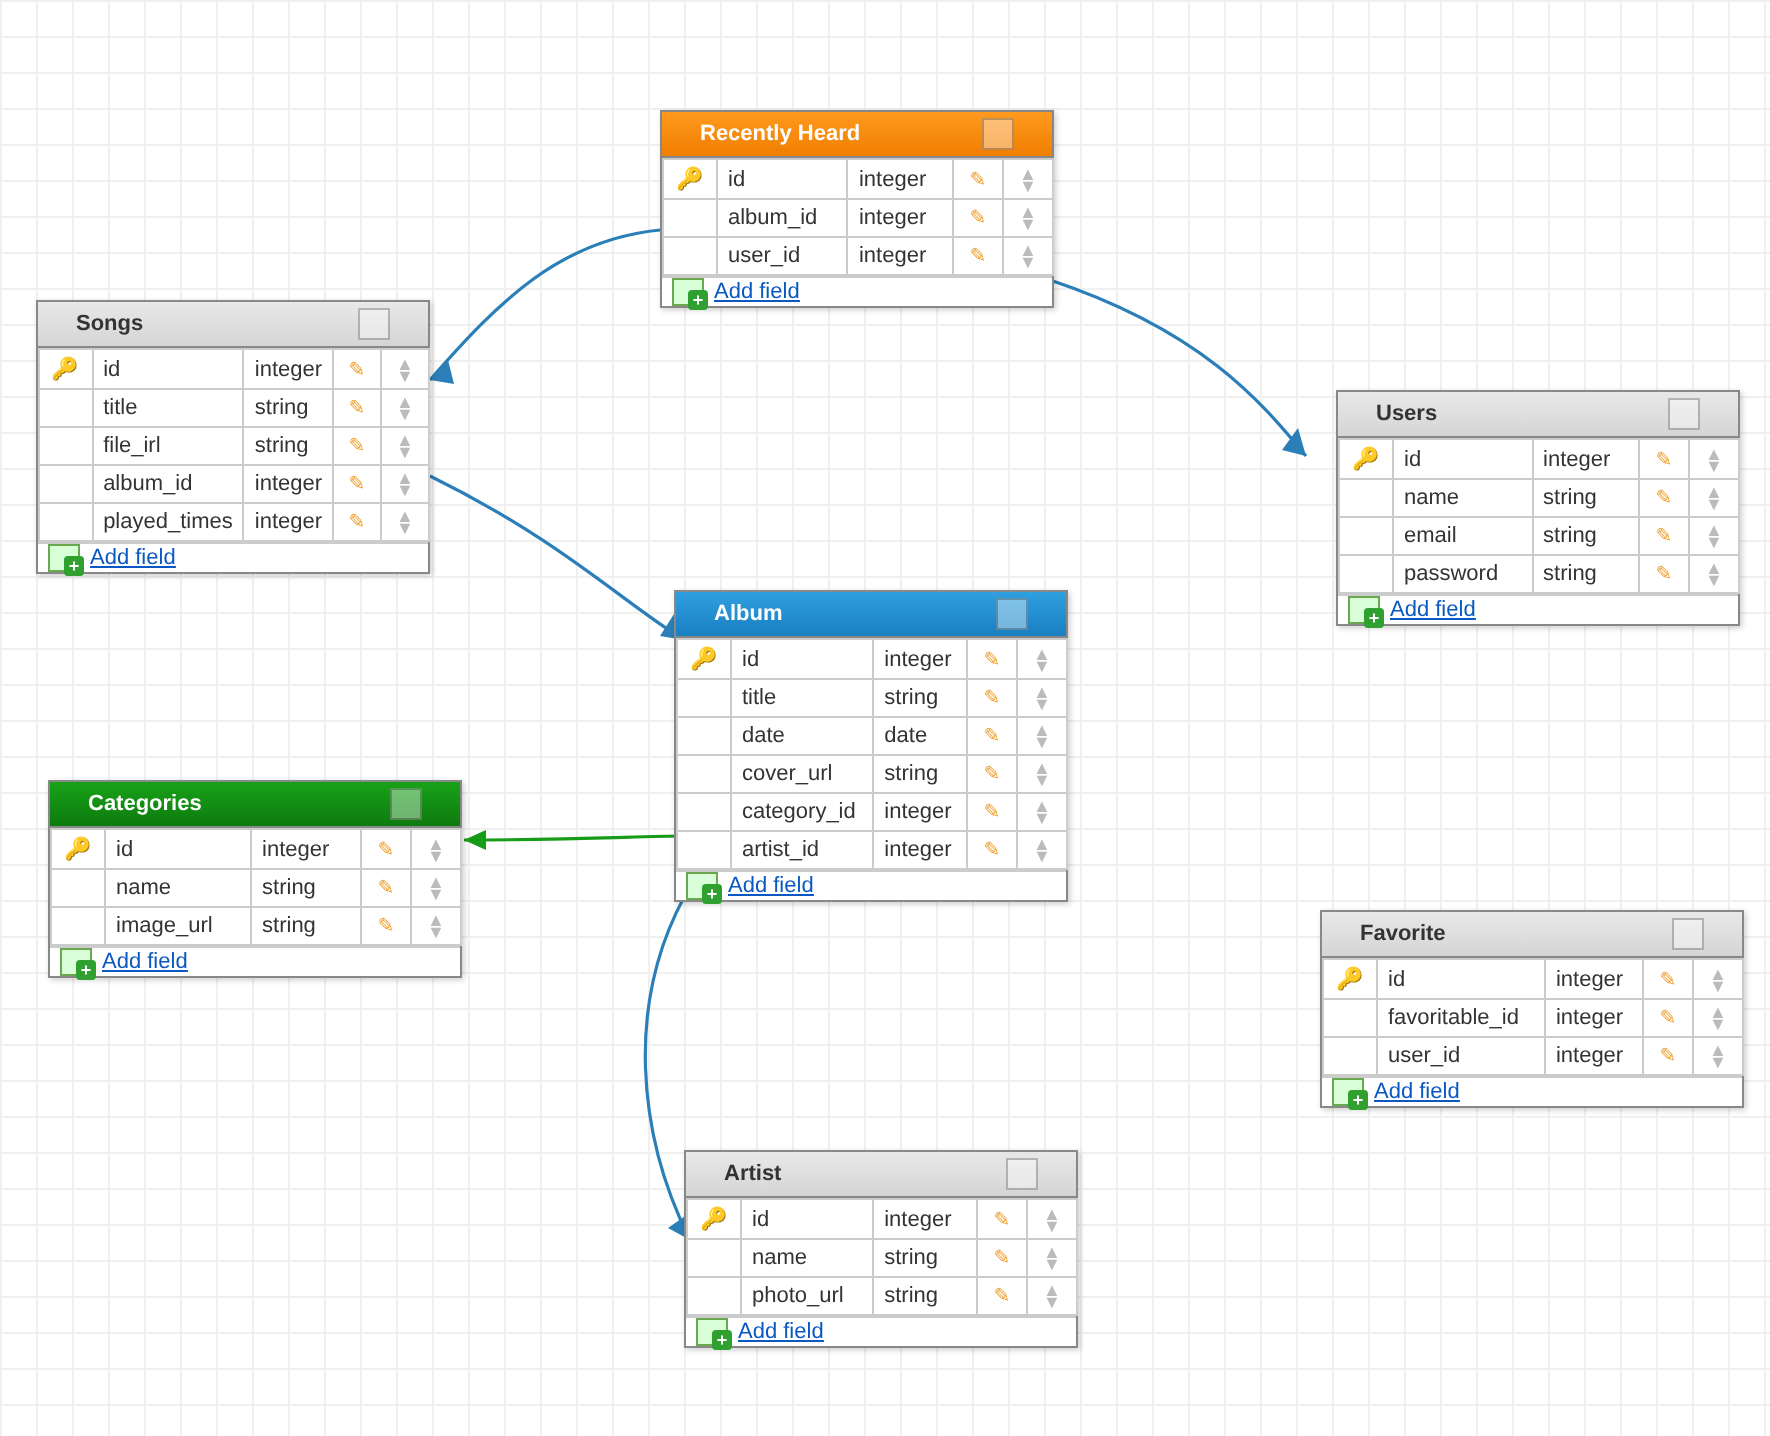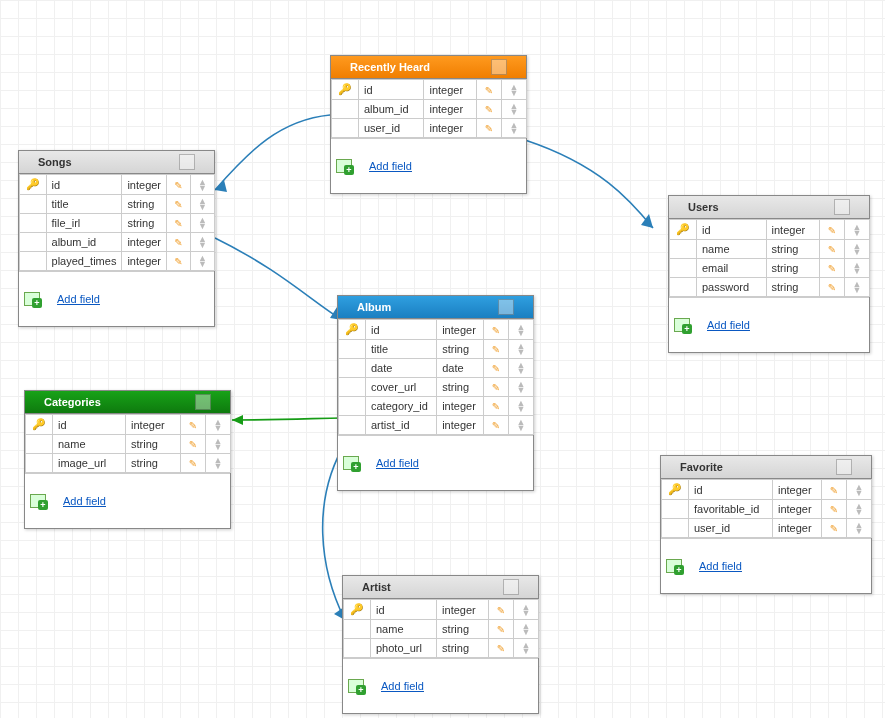--- a/index.html
+++ b/index.html
@@ -23,21 +23,21 @@
   .grid{display:table;width:100%;border-collapse:collapse;}
   .row{display:table-row;}
   .cell{display:table-cell;border:1px solid #ccc;padding:3px 5px;background:#fff;vertical-align:middle;}
   .cell.key{width:16px;text-align:center;}
   .cell.type{color:#333;}
   .cell.act{width:14px;text-align:center;}
   .key-icon{color:#e6b800;font-size:11px;}
   .pencil{color:#f0a030;font-size:10px;}
   .sort{color:#bbb;font-size:9px;line-height:7px;}
   .sort div{height:6px;}
-  .footer{display:flex;align-items:center;gap:17px;padding:20px 5px;border-top:1px solid #ccc;background:#fff;text-decoration:underline;}
+  .footer{display:flex;align-items:center;gap:5px;padding:0 5px;border-top:1px solid #ccc;background:#fff;text-decoration:underline;}
   .footer a{color:#0a58c2;text-decoration:underline;cursor:pointer;}
   .add-icon{width:14px;height:12px;border:1px solid #6aa84f;background:#d9ffd9;position:relative;display:inline-block;}
   .add-icon::after{content:"+";position:absolute;right:-3px;bottom:-3px;background:#30a030;color:#fff;font-size:9px;font-weight:bold;line-height:10px;width:10px;height:10px;text-align:center;border-radius:2px;}
 </style>
 </head>
 <body>
 
 <div class="canvas">
   <svg class="connectors">
       <path d="M 330 115 C 280 120, 250 150, 215 190" fill="none" stroke="#2b7fb8" stroke-width="1.6"></path>

